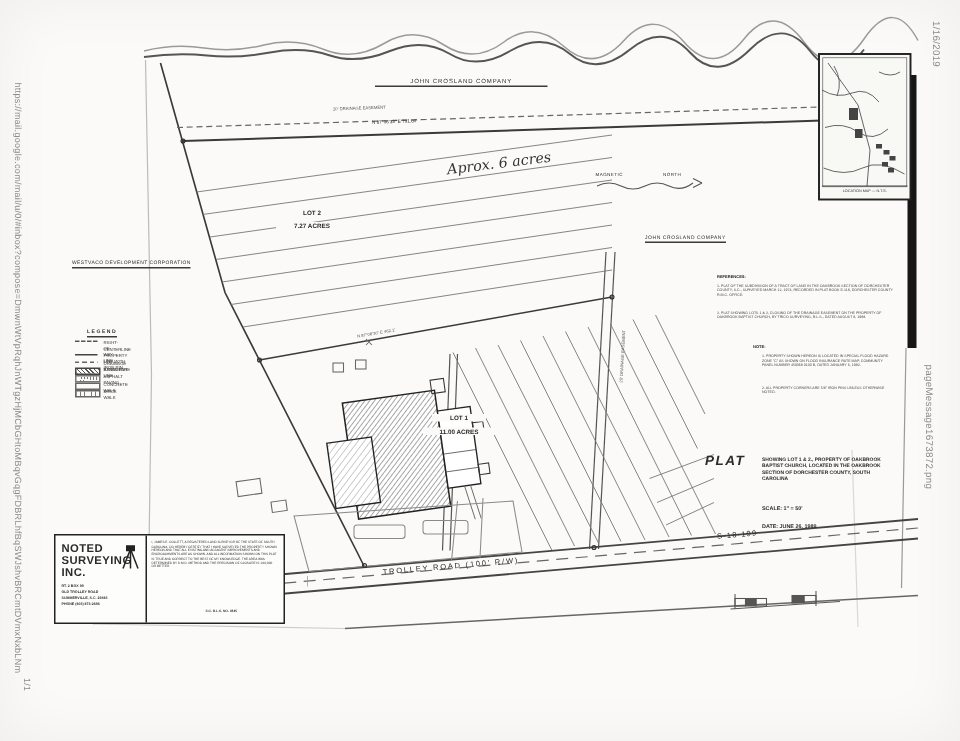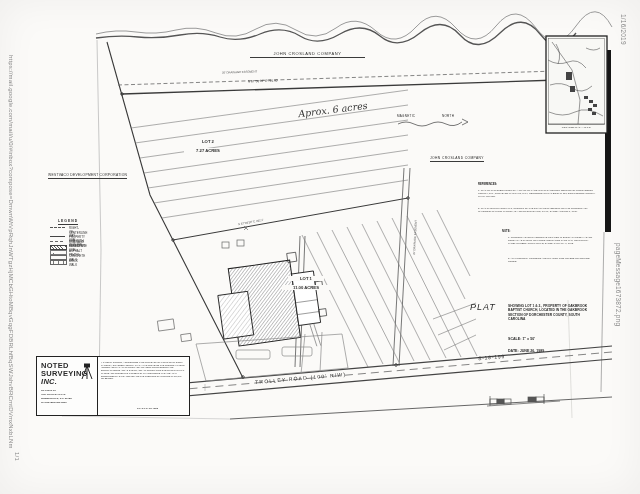--- a/index.html
+++ b/index.html
@@ -259,33 +259,33 @@
     <div class="t blk" style="left:478px;top:189px;width:118px;font-size:2.4px;color:#444;">1.  PLAT OF THE SUBDIVISION OF A TRACT OF LAND IN THE OAKBROOK SECTION OF DORCHESTER COUNTY, S.C., SURVEYED MARCH 12, 1974, RECORDED IN PLAT BOOK E-118, DORCHESTER COUNTY R.M.C. OFFICE.</div>
     <div class="t blk" style="left:478px;top:207px;width:118px;font-size:2.4px;color:#444;">2.  PLAT SHOWING LOTS 1 &amp; 2, CLOSING OF THE DRAINAGE EASEMENT ON THE PROPERTY OF OAKBROOK BAPTIST CHURCH, BY TRICO SURVEYING, R.L.S., DATED AUGUST 8, 1988.</div>
   </div>
   <div>
     <div class="t tinyb" style="left:502px;top:230px;font-size:2.7px;">NOTE:</div>
     <div class="t blk" style="left:508px;top:236px;width:88px;font-size:2.4px;color:#444;">1.  PROPERTY SHOWN HEREON IS LOCATED IN SPECIAL FLOOD HAZARD ZONE "C" AS SHOWN ON FLOOD INSURANCE RATE MAP, COMMUNITY PANEL NUMBER 450068 0100 B, DATED JANUARY 6, 1982.</div>
     <div class="t blk" style="left:508px;top:257px;width:88px;font-size:2.4px;color:#444;">2.  ALL PROPERTY CORNERS ARE 5/8" IRON PINS UNLESS OTHERWISE NOTED.</div>
   </div>
 
   <div>
-    <div class="t" style="left:470px;top:302px;font-size:9px;font-weight:normal;font-style:italic;letter-spacing:1px;">PLAT</div>
+    <div class="t" style="left:470px;top:302px;font-size:9px;font-weight:bold;font-style:italic;letter-spacing:1px;">PLAT</div>
     <div class="t blk" style="left:508px;top:304px;width:86px;font-size:3.3px;font-weight:bold;line-height:1.35;">SHOWING LOT 1 &amp; 2., PROPERTY OF OAKBROOK BAPTIST CHURCH, LOCATED IN THE OAKBROOK SECTION OF DORCHESTER COUNTY, SOUTH CAROLINA</div>
     <div class="t" style="left:508px;top:337px;font-size:3.6px;font-weight:bold;">SCALE:  1" = 50'</div>
     <div class="t" style="left:508px;top:349px;font-size:3.6px;font-weight:bold;">DATE:  JUNE 26, 1989</div>
   </div>
 
   <div class="t" style="left:548px;top:125.5px;width:57px;text-align:center;font-size:2.5px;color:#333;">LOCATION MAP — N.T.S.</div>
 
   <div id="trico">
     <div class="div"></div>
     <div class="t" style="left:4px;top:4px;font-size:7.5px;font-weight:bold;letter-spacing:.3px;">NOTED</div>
     <div class="t" style="left:4px;top:12px;font-size:7.5px;font-weight:bold;letter-spacing:.3px;">SURVEYING</div>
-    <div class="t" style="left:4px;top:20px;font-size:7.5px;font-weight:bold;letter-spacing:.3px;font-style:italic;">INC.</div>
+    <div class="t" style="left:4px;top:20px;font-size:7.5px;font-weight:bold;letter-spacing:.3px;">INC.</div>
     <svg width="16" height="18" style="left:42px;top:6px;position:absolute;">
       <g stroke="#222" stroke-width="1" fill="none">
         <line x1="8" y1="3" x2="3" y2="16"></line>
           <line x1="8" y1="3" x2="13" y2="16"></line>
           <line x1="8" y1="4" x2="8" y2="16"></line>
         <rect x="5.5" y="1" width="5" height="3" fill="#222"></rect>
       </g>
     </svg>
     <div class="t" style="left:4px;top:33px;font-size:2.4px;font-weight:bold;color:#333;">RT. 2  BOX 99</div>
     <div class="t" style="left:4px;top:37px;font-size:2.4px;font-weight:bold;color:#333;">OLD TROLLEY ROAD</div>

